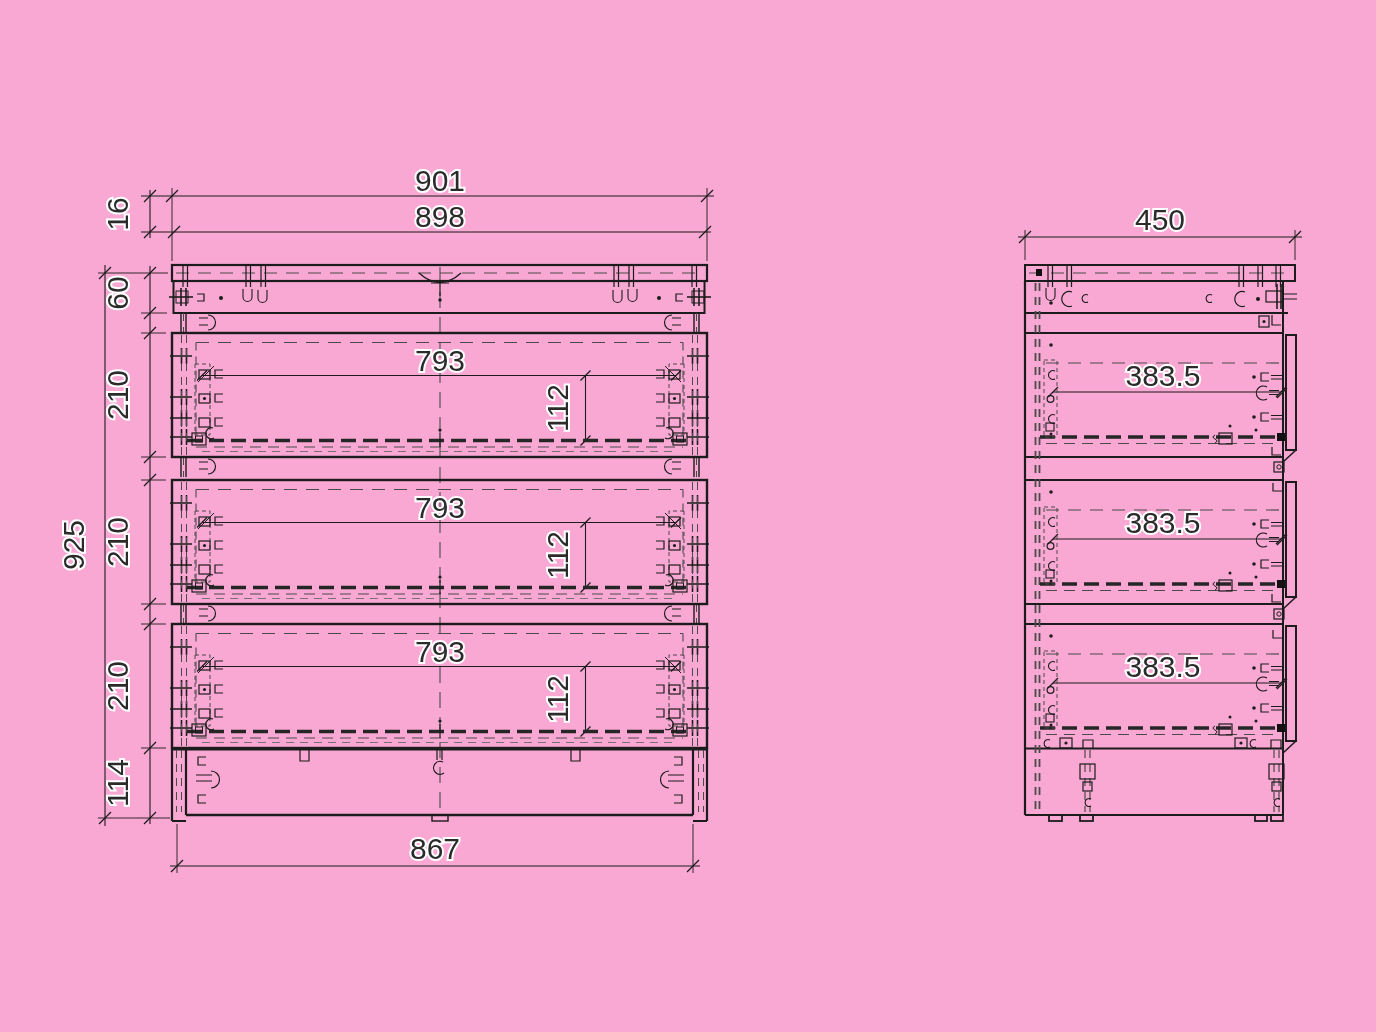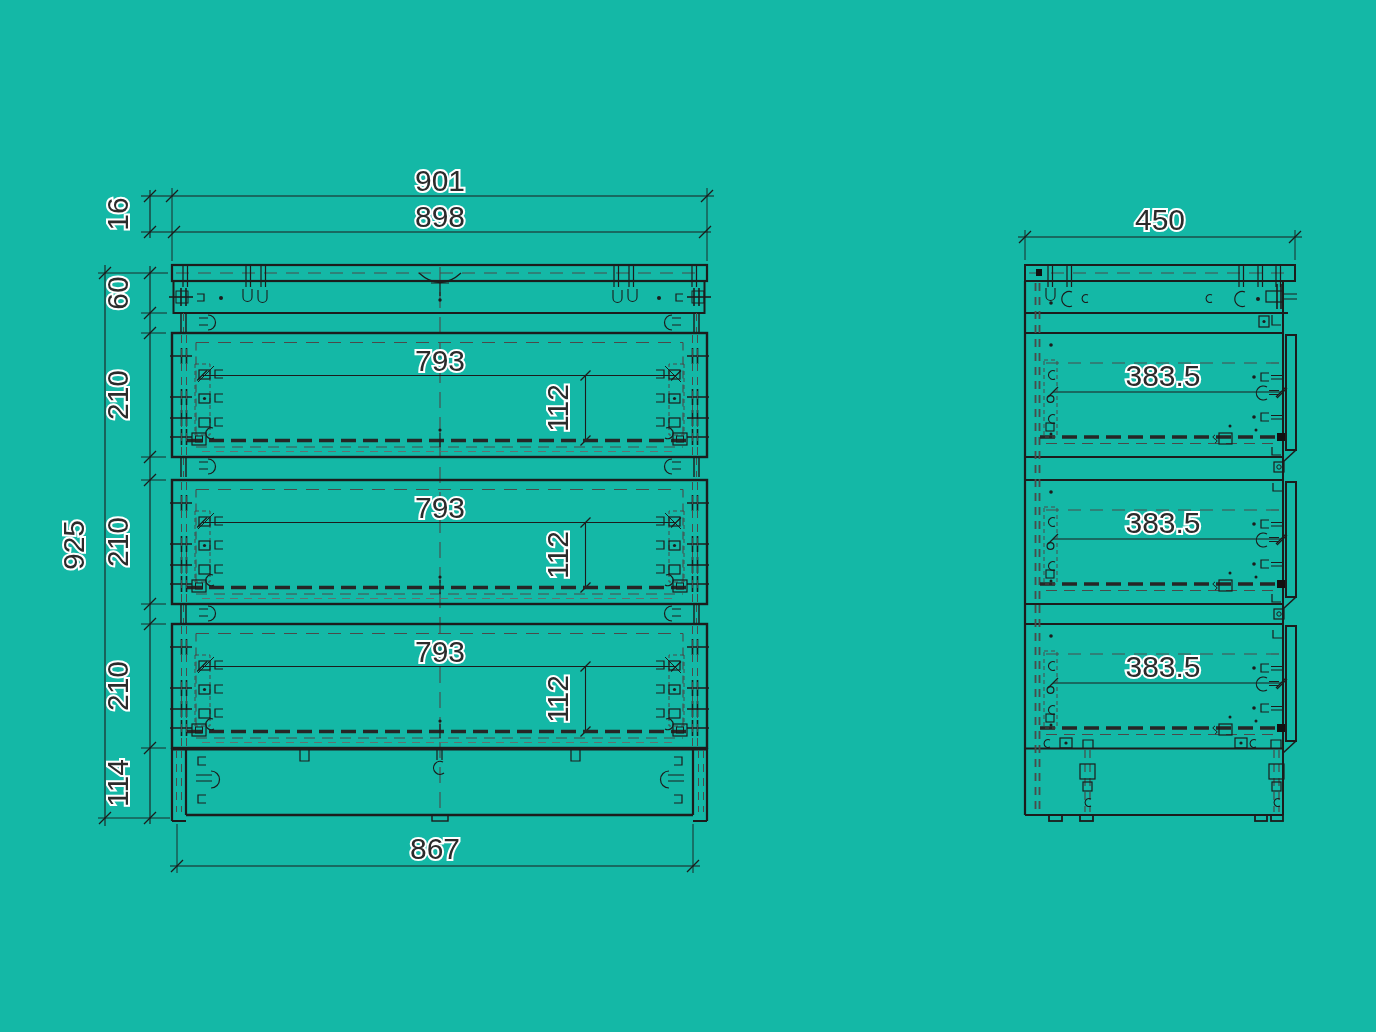--- a/index.html
+++ b/index.html
@@ -1,16 +1,16 @@
 <!DOCTYPE html>
 <html><head>
 <meta charset="utf-8">
 <style>
   html,body{margin:0;padding:0;background:#ffffff;}
-  .stage{width:1376px;height:1032px;background:#14b8a6;position:relative;overflow:hidden;}
+  .stage{width:1376px;height:1032px;background:#f9a8d4;position:relative;overflow:hidden;}
   svg{stroke:#1c1c1c;fill:none;display:block;}
   .w09{stroke-width:.9}.w1{stroke-width:1}.w11{stroke-width:1.1}.w12{stroke-width:1.2}
   .w13{stroke-width:1.3}.w14{stroke-width:1.4}.w16{stroke-width:1.6}.w18{stroke-width:1.8}
   .w2{stroke-width:2}.w22{stroke-width:2.2}.w24{stroke-width:2.4}
   .hid{stroke:#4a4a4a}.hid2{stroke:#6a6a6a}
   .dashA{stroke-dasharray:13 9}.dashA2{stroke-dasharray:11 7}
   .dashB{stroke-dasharray:8 6}.dashC{stroke-dasharray:4 3}
   .dashCL{stroke-dasharray:16 9;stroke:#4a4a4a}
   .heavy{stroke:#262626;stroke-width:3.4;stroke-dasharray:15 7}
   .fil{fill:#1c1c1c;stroke:none}

